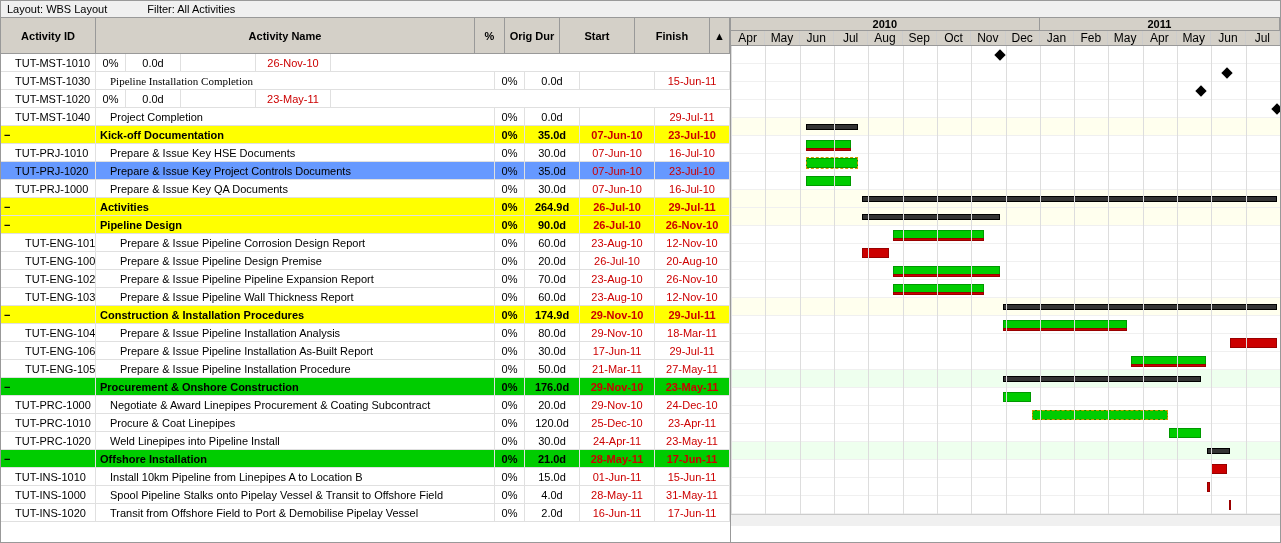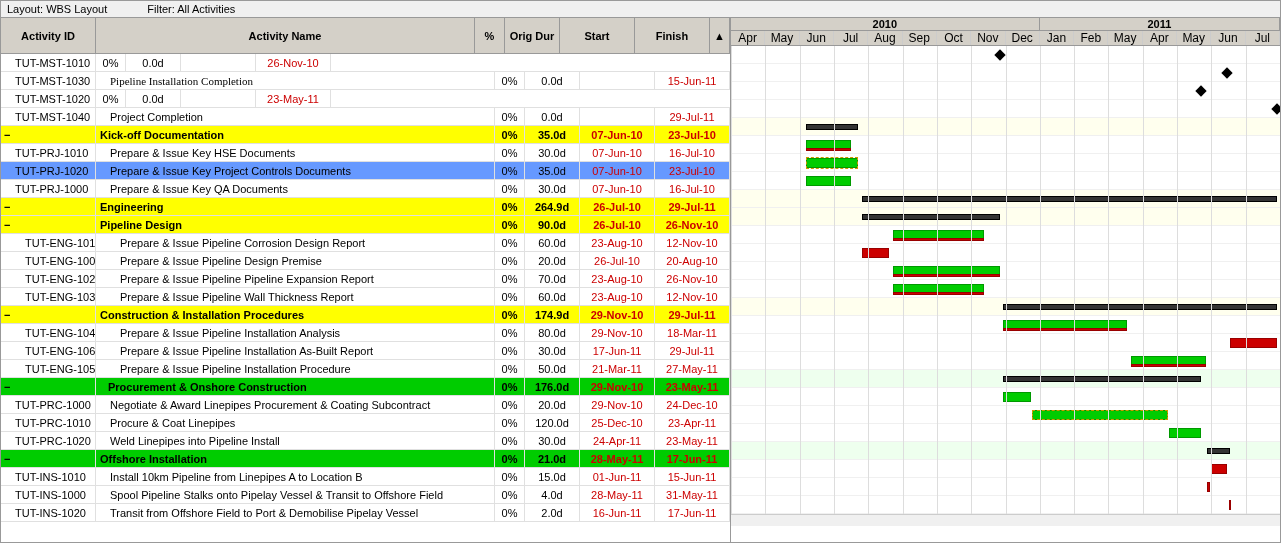--- a/index.html
+++ b/index.html
@@ -178,21 +178,21 @@
             <div class="cell pct">0%</div>
             <div class="cell orig-dur">30.0d</div>
             <div class="cell start">07-Jun-10</div>
             <div class="cell finish">16-Jul-10</div>
           </div>
           <div class="data-row group-row yellow">
             <div class="cell activity-id">
               <span style="margin-right:2px;cursor:pointer">−</span>
               <span style=""></span>
             </div>
-            <div class="cell activity-name" style="padding-left: 4px;">Engineering</div>
+            <div class="cell activity-name" style="padding-left: 4px;">Activities</div>
             <div class="cell pct">0%</div>
             <div class="cell orig-dur">264.9d</div>
             <div class="cell start">26-Jul-10</div>
             <div class="cell finish">29-Jul-11</div>
           </div>
           <div class="data-row group-row yellow">
             <div class="cell activity-id">
               <span style="margin-right:2px;cursor:pointer">−</span>
               <span style=""></span>
             </div>
@@ -281,21 +281,21 @@
             <div class="cell pct">0%</div>
             <div class="cell orig-dur">50.0d</div>
             <div class="cell start">21-Mar-11</div>
             <div class="cell finish">27-May-11</div>
           </div>
           <div class="data-row group-row green">
             <div class="cell activity-id">
               <span style="margin-right:2px;cursor:pointer">−</span>
               <span style=""></span>
             </div>
-            <div class="cell activity-name" style="padding-left: 4px; margin-left: 8px;">Procurement &amp; Onshore Construction</div>
+            <div class="cell activity-name" style="padding-left: 4px;">Procurement &amp; Onshore Construction</div>
             <div class="cell pct">0%</div>
             <div class="cell orig-dur">176.0d</div>
             <div class="cell start">29-Nov-10</div>
             <div class="cell finish">23-May-11</div>
           </div>
           <div class="data-row">
             <div class="cell activity-id" style="padding-left: 14px;">
               <span style="">TUT-PRC-1000</span>
             </div>
             <div class="cell activity-name" style="padding-left: 14px;">Negotiate &amp; Award Linepipes Procurement &amp; Coating Subcontract</div>

